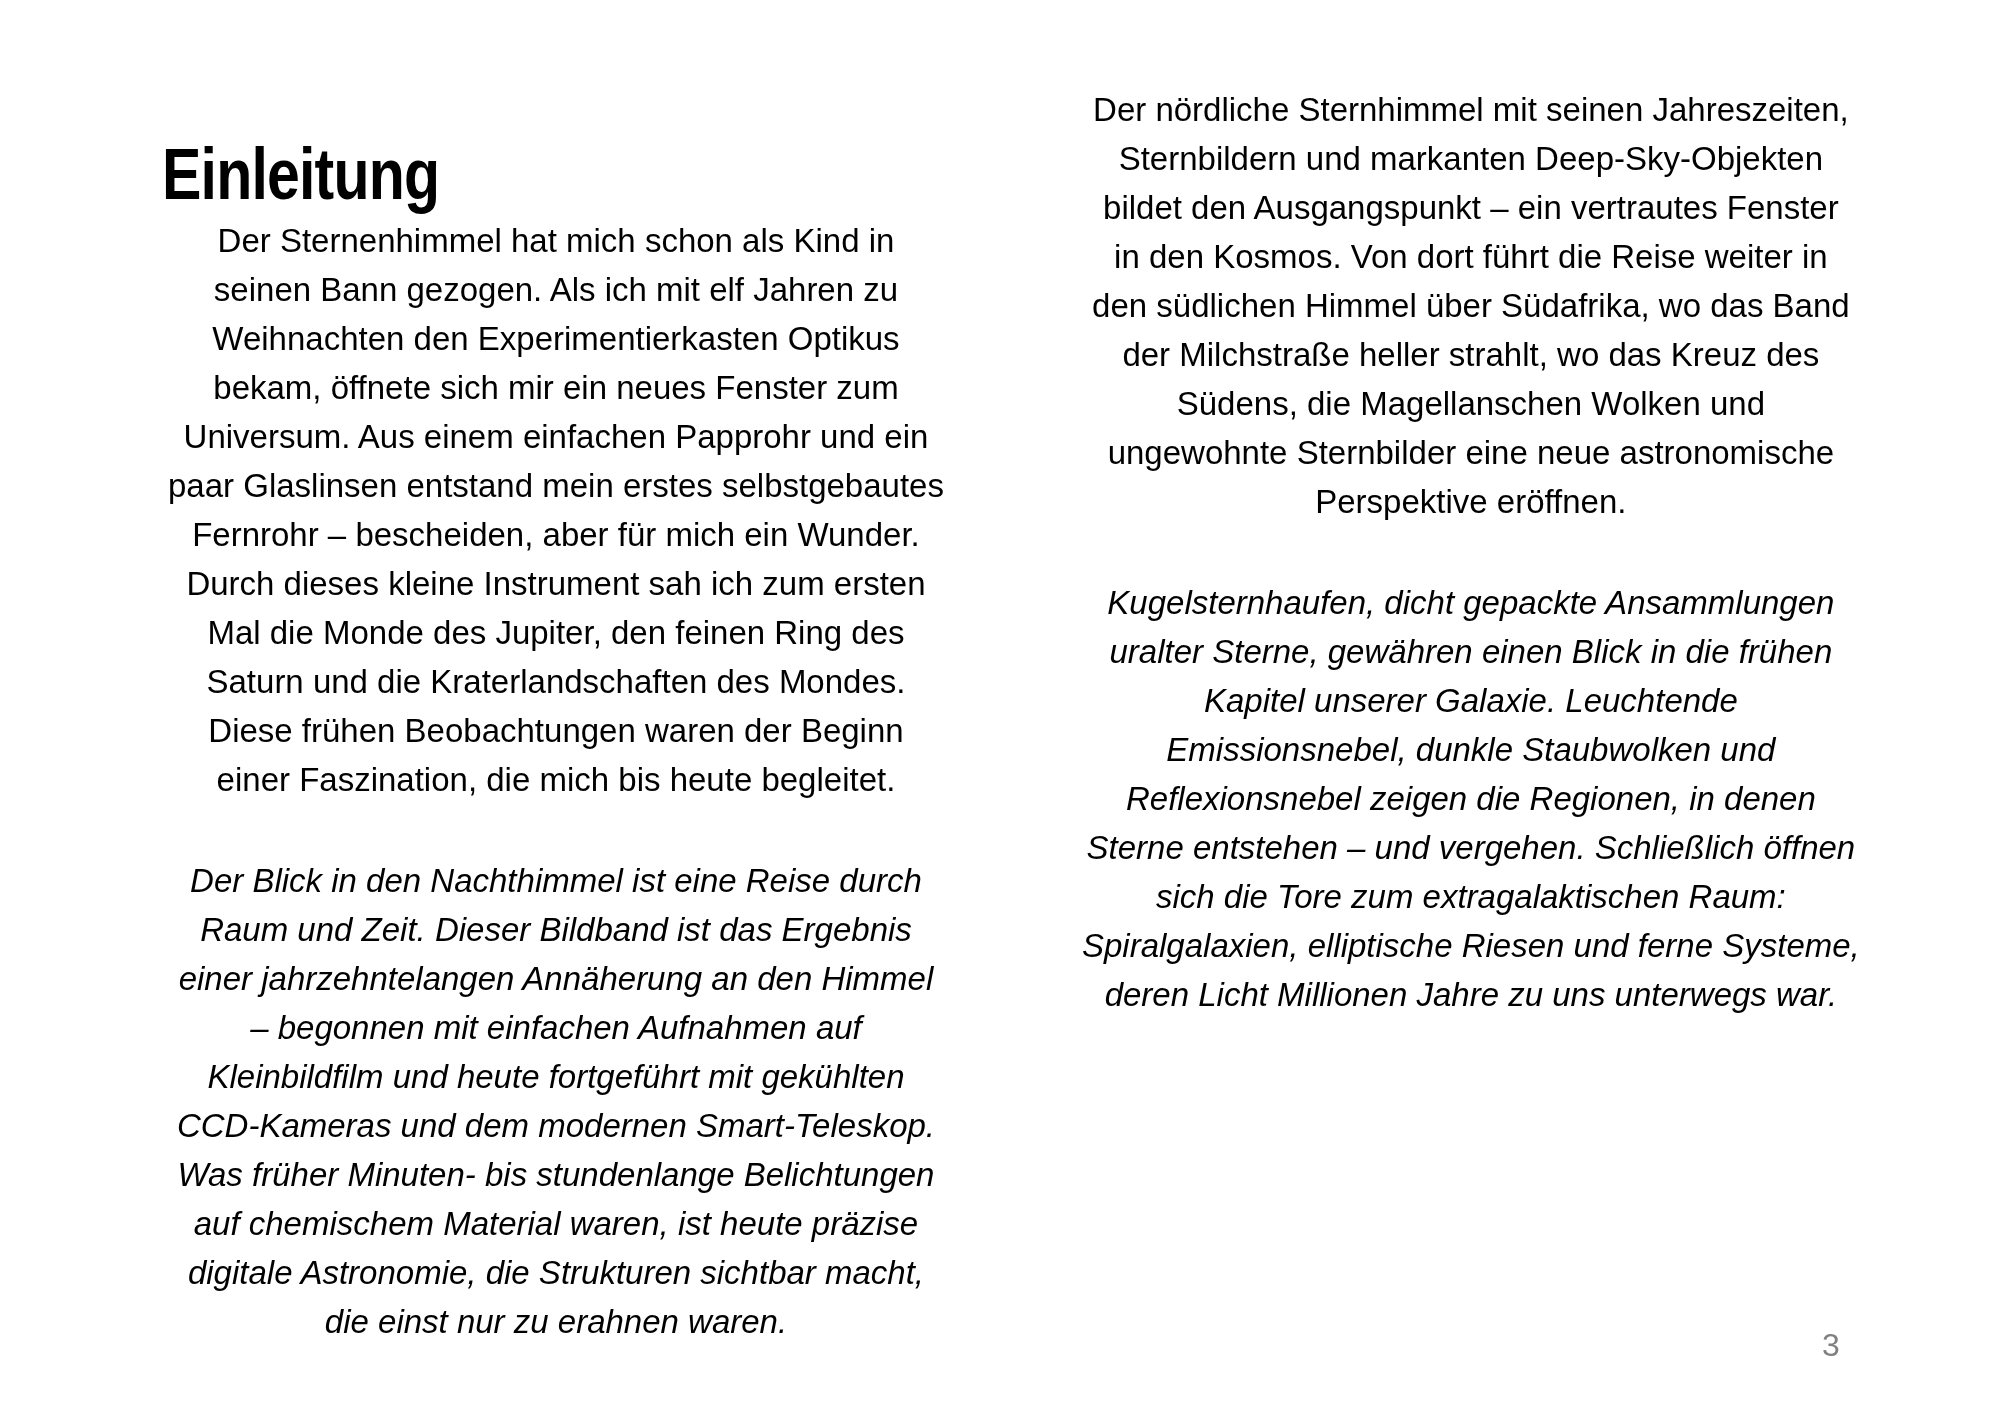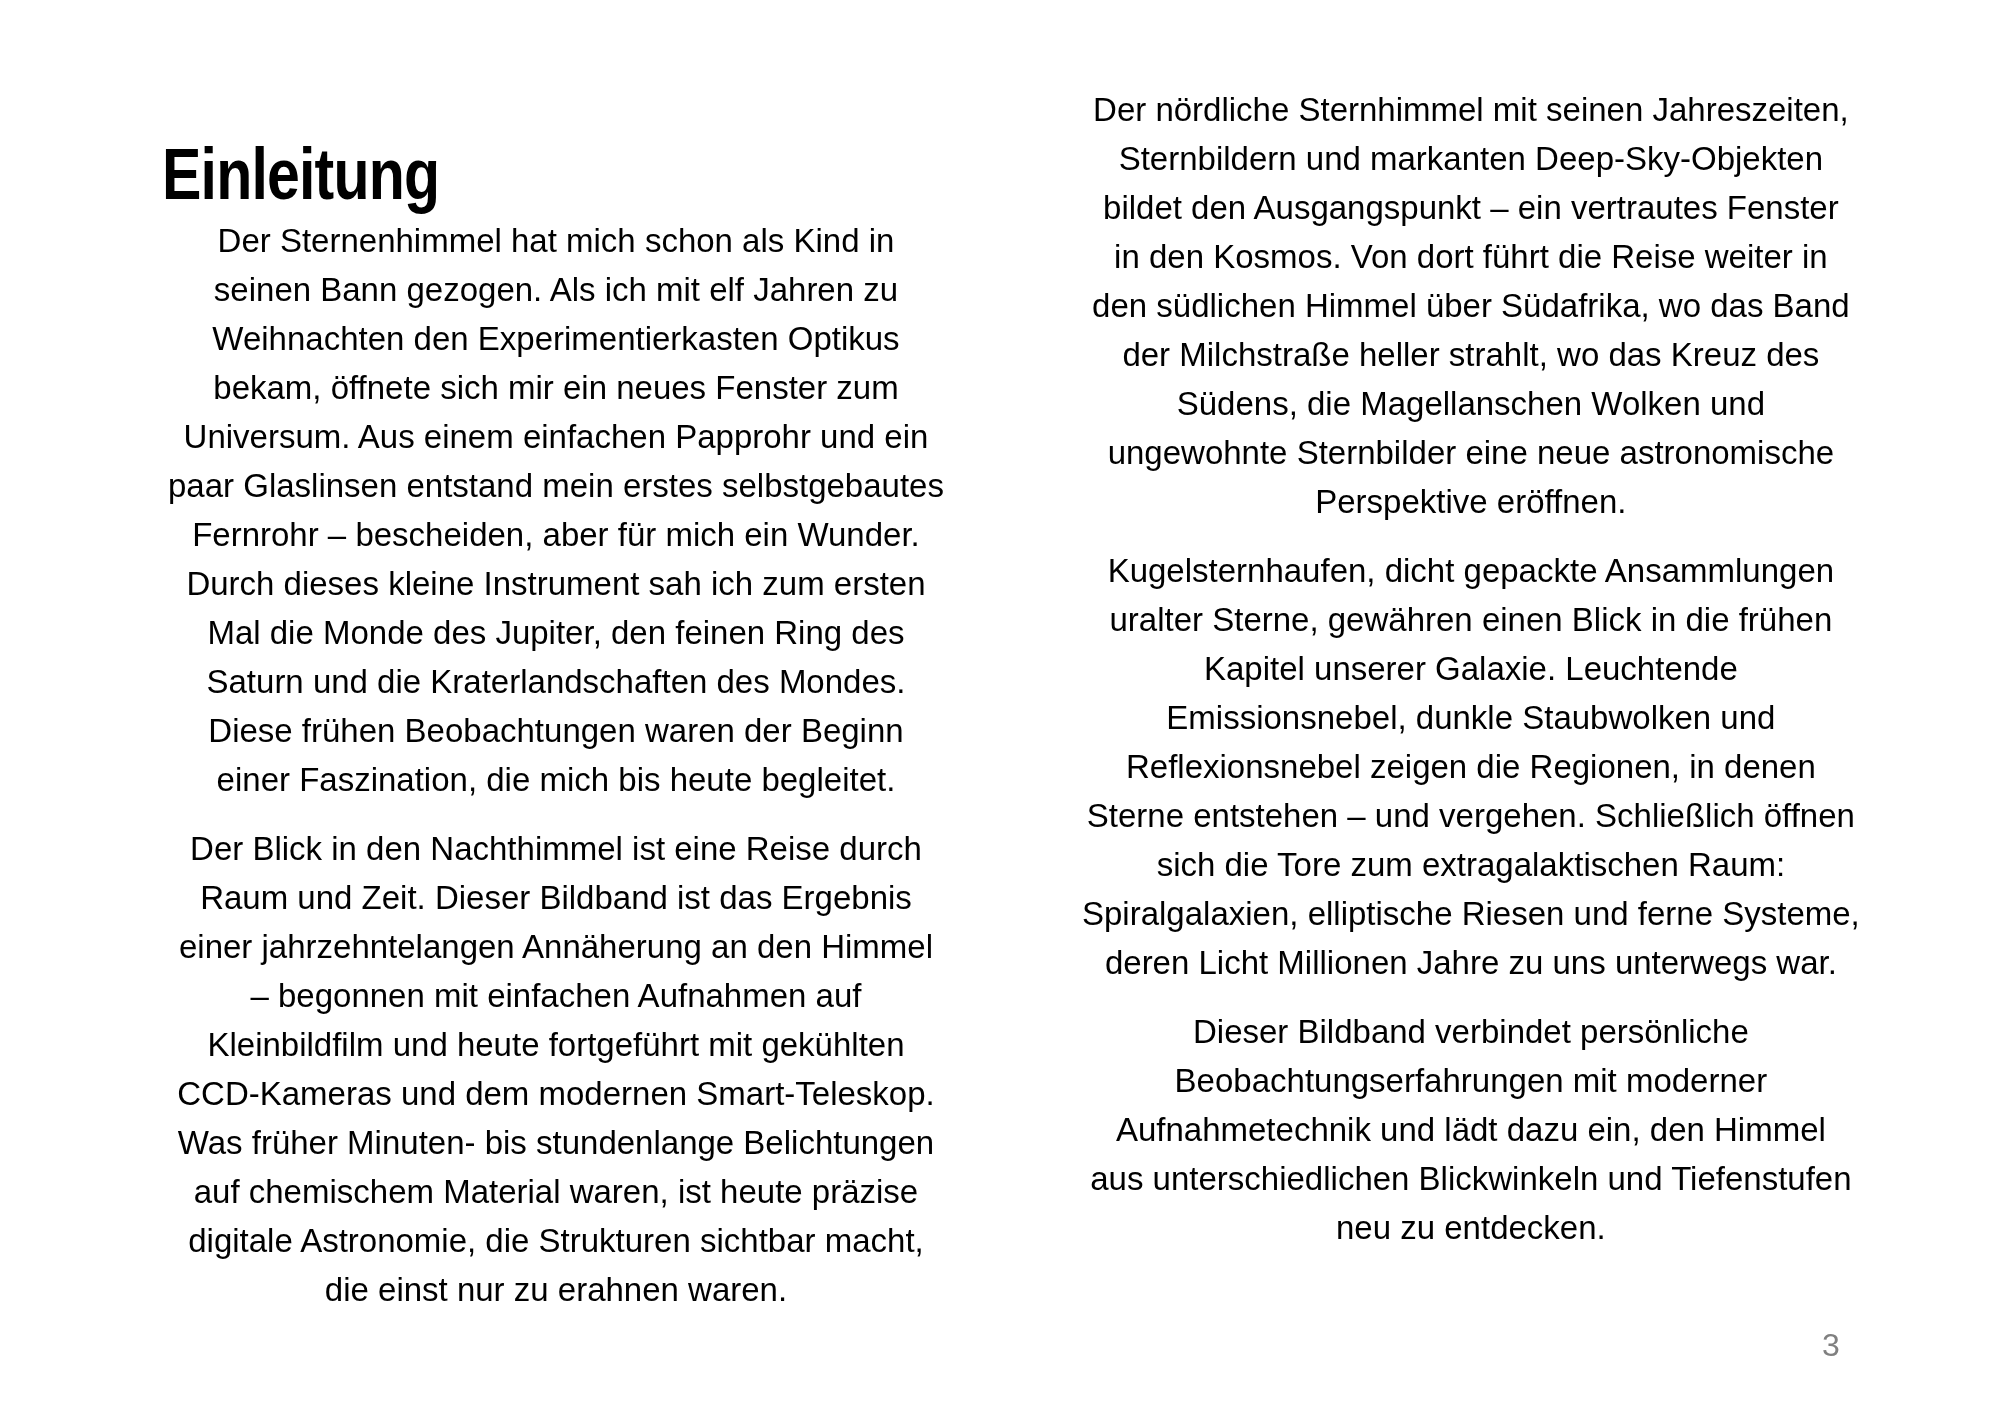--- a/index.html
+++ b/index.html
@@ -42,21 +42,22 @@
   }
   .col-right {
     left: 1082px;
     top: 85px;
   }
   .para {
     margin: 0;
     white-space: pre-line;
   }
   .col .para + .para {
-    margin-top: 20px;
+    margin-top: 52px;
+    font-style: italic;
   }
   .page-number {
     position: absolute;
     left: 1822px;
     top: 1329px;
     font-size: 32px;
     line-height: 1;
     color: #808080;
   }
 </style>
@@ -104,22 +105,17 @@
 Perspektive eröffnen.</p>
     <p class="para">Kugelsternhaufen, dicht gepackte Ansammlungen
 uralter Sterne, gewähren einen Blick in die frühen
 Kapitel unserer Galaxie. Leuchtende
 Emissionsnebel, dunkle Staubwolken und
 Reflexionsnebel zeigen die Regionen, in denen
 Sterne entstehen – und vergehen. Schließlich öffnen
 sich die Tore zum extragalaktischen Raum:
 Spiralgalaxien, elliptische Riesen und ferne Systeme,
 deren Licht Millionen Jahre zu uns unterwegs war.</p>
-    <p class="para">Dieser Bildband verbindet persönliche
-Beobachtungserfahrungen mit moderner
-Aufnahmetechnik und lädt dazu ein, den Himmel
-aus unterschiedlichen Blickwinkeln und Tiefenstufen
-neu zu entdecken.</p>
   </div>
 
   <div class="page-number">3</div>
 
 </div>
 
 </body></html>

